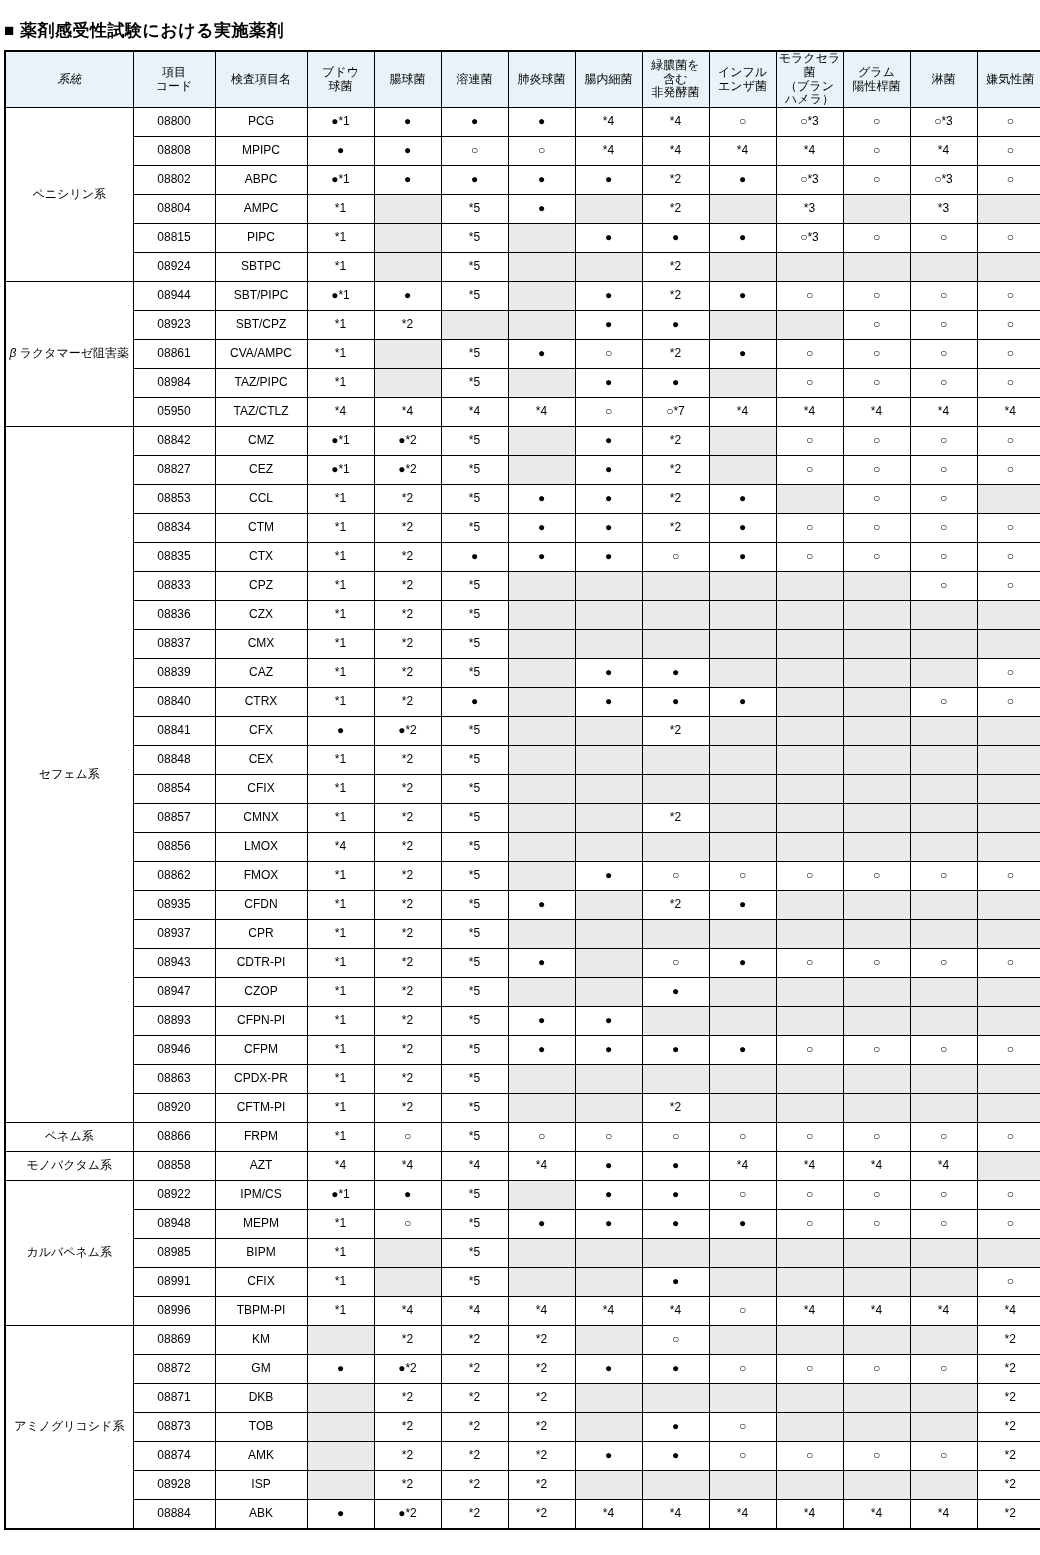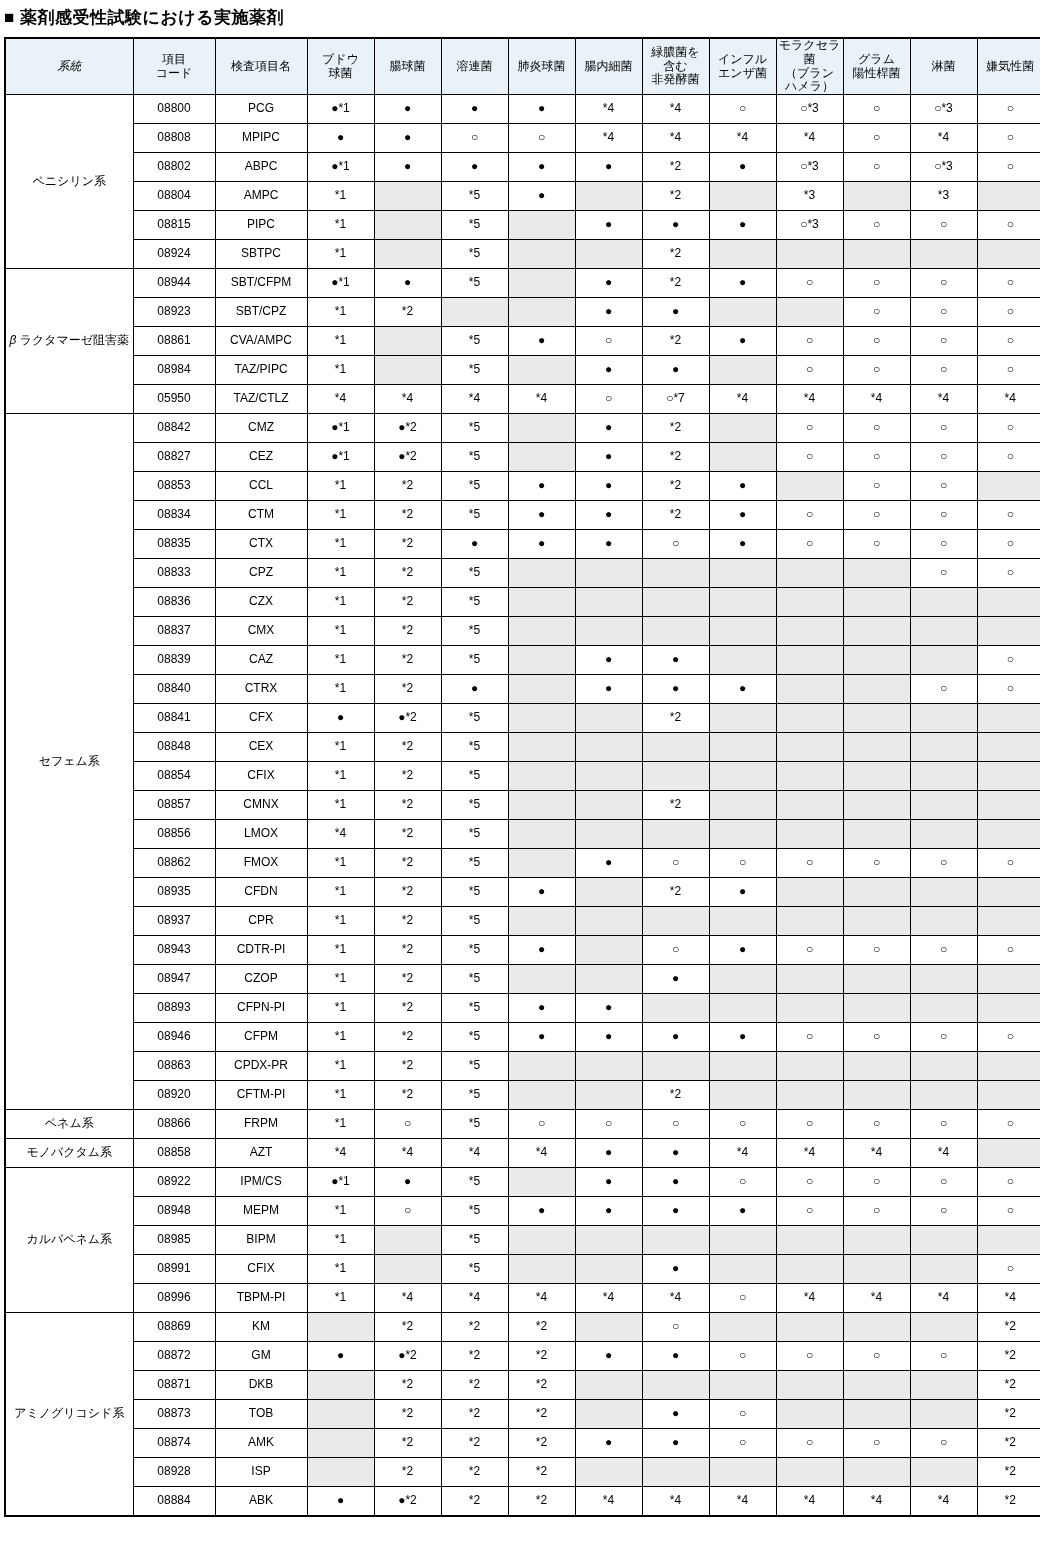--- a/index.html
+++ b/index.html
@@ -14,21 +14,21 @@
   }
   #page {
     width: 1040px;
     min-height: 1555px;
     padding: 0;
     box-sizing: border-box;
   }
   .doc-title {
     font-size: 17px;
     font-weight: bold;
-    padding: 6px 0 8px 4px;
+    padding: 19px 0 8px 4px;
     letter-spacing: 0.5px;
   }
   table.grid {
     border-collapse: collapse;
     table-layout: fixed;
     width: 1030px;
     margin-left: 4px;
   }
   table.grid td, table.grid th {
     border: 1px solid #000000;
@@ -189,21 +189,21 @@
           <td class="c-val"><span class="sym">*2</span></td>
           <td class="c-val shaded">&nbsp;</td>
           <td class="c-val shaded">&nbsp;</td>
           <td class="c-val shaded">&nbsp;</td>
           <td class="c-val shaded">&nbsp;</td>
           <td class="c-val shaded">&nbsp;</td>
         </tr>
         <tr>
           <td class="c-syst" rowspan="5"><span class="italic-b">β</span> ラクタマーゼ阻害薬</td>
           <td class="c-code">08944</td>
-          <td class="c-name">SBT/CFPM</td>
+          <td class="c-name">SBT/PIPC</td>
           <td class="c-val"><span class="sym">●*1</span></td>
           <td class="c-val"><span class="sym">●</span></td>
           <td class="c-val"><span class="sym">*5</span></td>
           <td class="c-val shaded">&nbsp;</td>
           <td class="c-val"><span class="sym">●</span></td>
           <td class="c-val"><span class="sym">*2</span></td>
           <td class="c-val"><span class="sym">●</span></td>
           <td class="c-val"><span class="sym">○</span></td>
           <td class="c-val"><span class="sym">○</span></td>
           <td class="c-val"><span class="sym">○</span></td>

